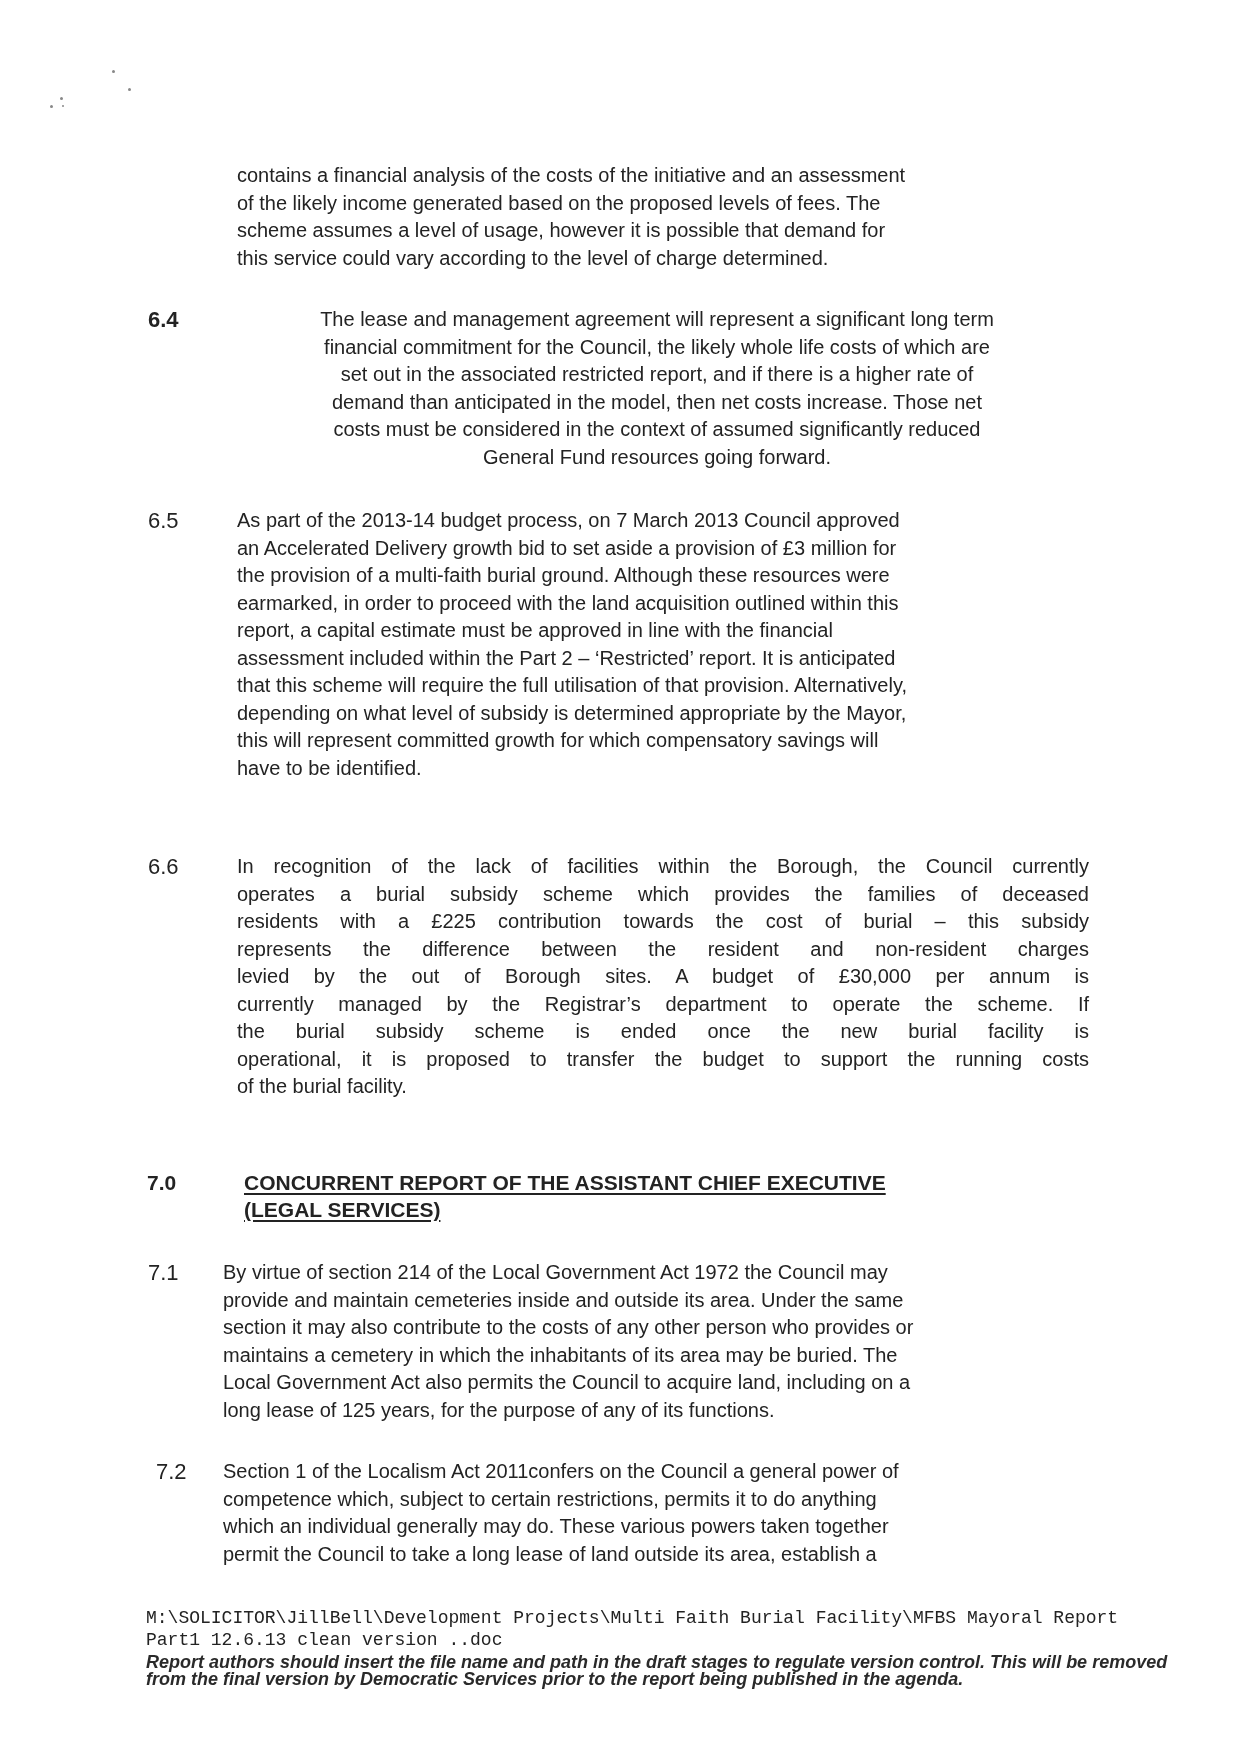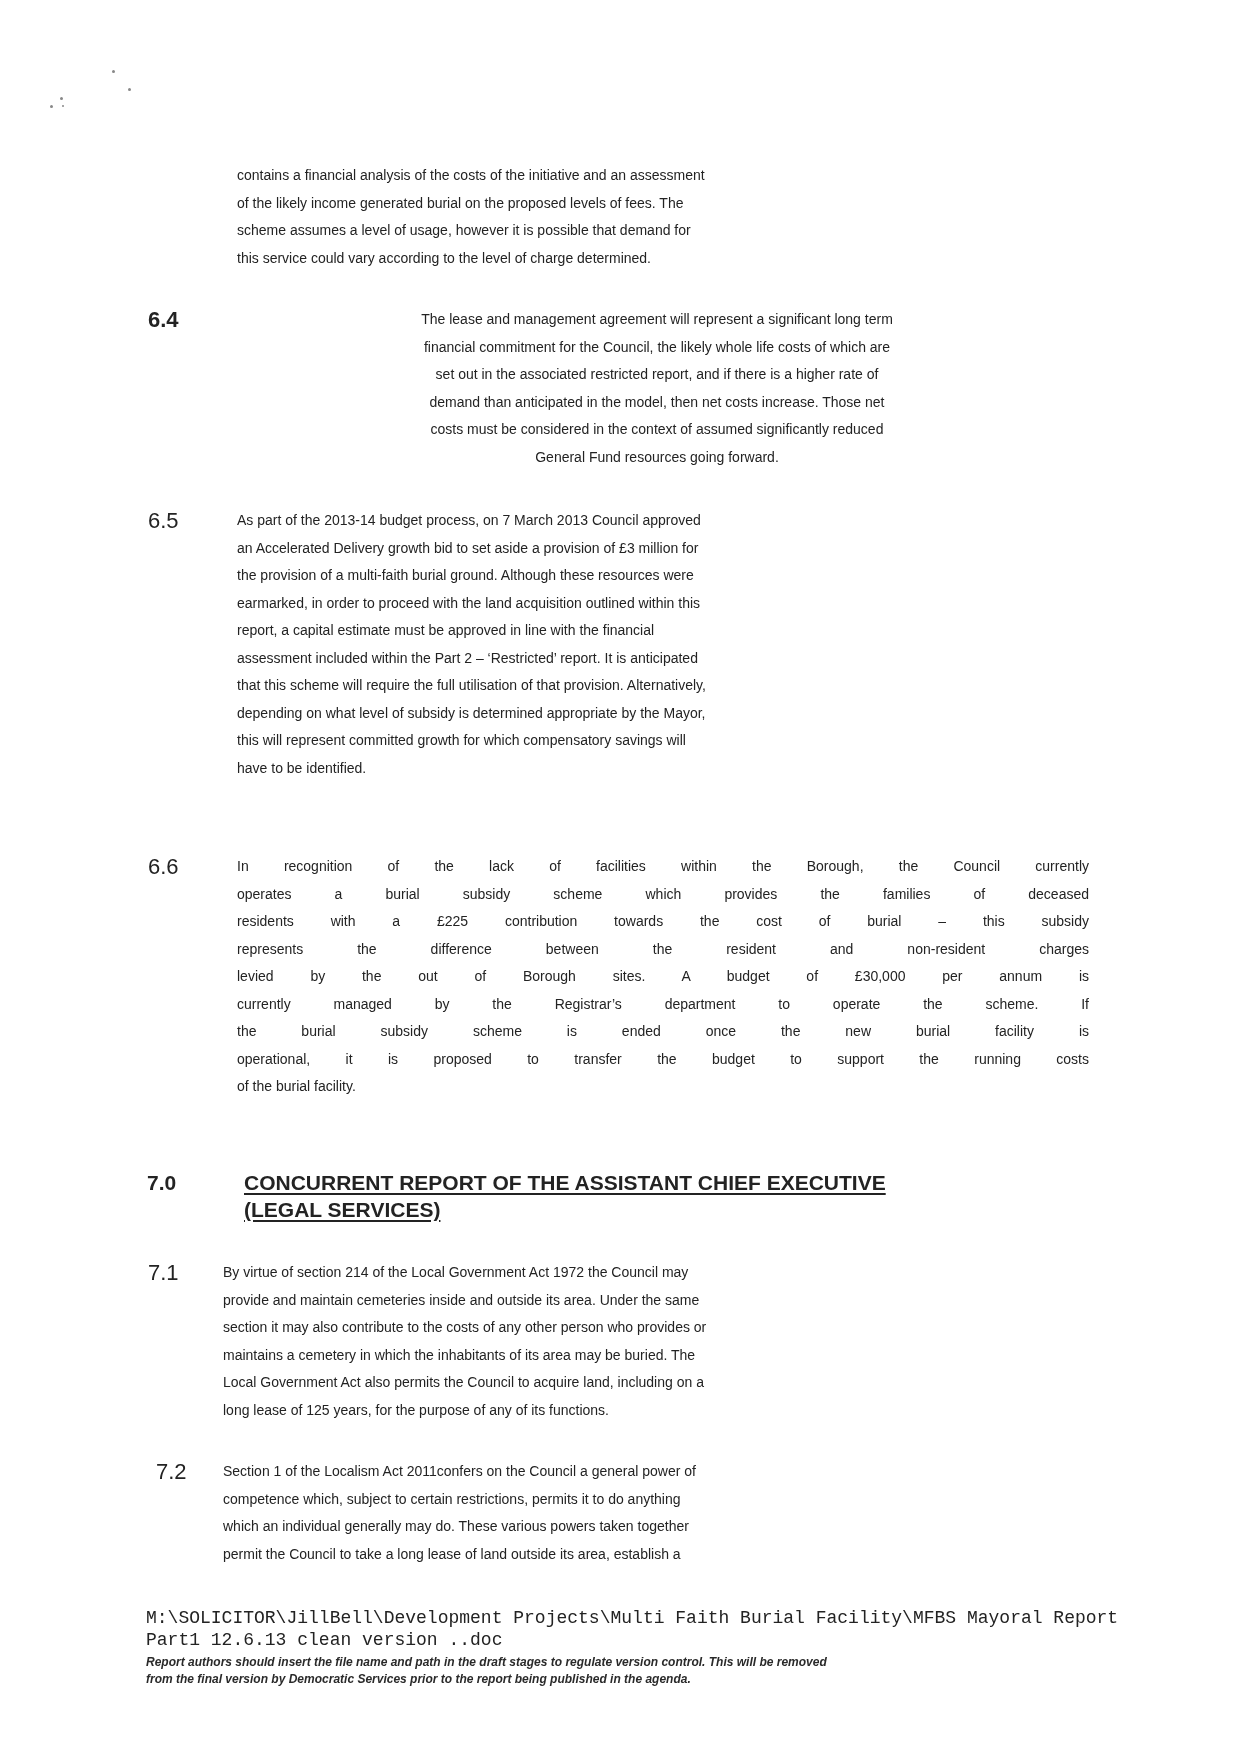--- a/index.html
+++ b/index.html
@@ -5,48 +5,48 @@
   html, body { margin: 0; padding: 0; background: #ffffff; }
   body {
     width: 1242px; height: 1755px; position: relative; overflow: hidden;
     font-family: "Liberation Sans", sans-serif; color: #232323;
   }
   .specks { position: absolute; left: 40px; top: 60px; width: 100px; height: 60px; }
   .speck { position: absolute; width: 3px; height: 3px; background: #888; border-radius: 50%; }
 
   .para { position: absolute; left: 0; width: 1242px; }
   .num { position: absolute; font-size: 22px; line-height: 27.5px; }
-  .body { position: absolute; font-size: 14px; line-height: 27.5px; }
+  .body { position: absolute; font-size: 20px; line-height: 27.5px; }
   .body .line { display: block; white-space: nowrap; }
   .justify .line { text-align: justify; text-align-last: justify; white-space: normal; }
   .justify .line.last { text-align-last: left; }
 
   .heading-num { position: absolute; font-size: 21px; font-weight: bold; line-height: 27px; }
   .heading { position: absolute; font-size: 21px; font-weight: bold; line-height: 27px; text-decoration: underline; text-underline-offset: 3px; }
   .heading .line { display: block; white-space: nowrap; }
 
   .footer { position: absolute; left: 146px; top: 1607px; width: 900px; }
   .footer-path { font-size: 18px; line-height: 22px; white-space: nowrap; font-family: Liberation Mono, monospace; }
-  .footer-note { font-size: 12px; font-style: italic; font-weight: bold; line-height: 17px; margin-top: 3px; white-space: nowrap; color: #2a2a2a; }
+  .footer-note { font-size: 18px; font-style: italic; font-weight: bold; line-height: 17px; margin-top: 3px; white-space: nowrap; color: #2a2a2a; }
 </style>
 </head>
 <body>
 
 <div class="specks">
   <span class="speck" style="left:10px;top:45px;"></span>
   <span class="speck" style="left:20px;top:37px;"></span>
   <span class="speck" style="left:22px;top:45px;width:2px;height:2px;"></span>
   <span class="speck" style="left:72px;top:10px;"></span>
   <span class="speck" style="left:88px;top:28px;"></span>
 </div>
 
 <div class="para">
   <div class="body" style="left:237px; top:162px; width:830px;">
     <span class="line">contains a financial analysis of the costs of the initiative and an assessment</span>
-    <span class="line">of the likely income generated burial on the proposed levels of fees. The</span>
+    <span class="line">of the likely income generated based on the proposed levels of fees. The</span>
     <span class="line">scheme assumes a level of usage, however it is possible that demand for</span>
     <span class="line">this service could vary according to the level of charge determined.</span>
   </div>
 </div>
 
 <div class="para">
   <span class="num" style="left:148px; top:306px;font-weight:bold;">6.4</span>
   <div class="body" style="left:237px; top:306px; width:840px;text-align:center;">
     <span class="line">The lease and management agreement will represent a significant long term</span>
     <span class="line">financial commitment for the Council, the likely whole life costs of which are</span>

